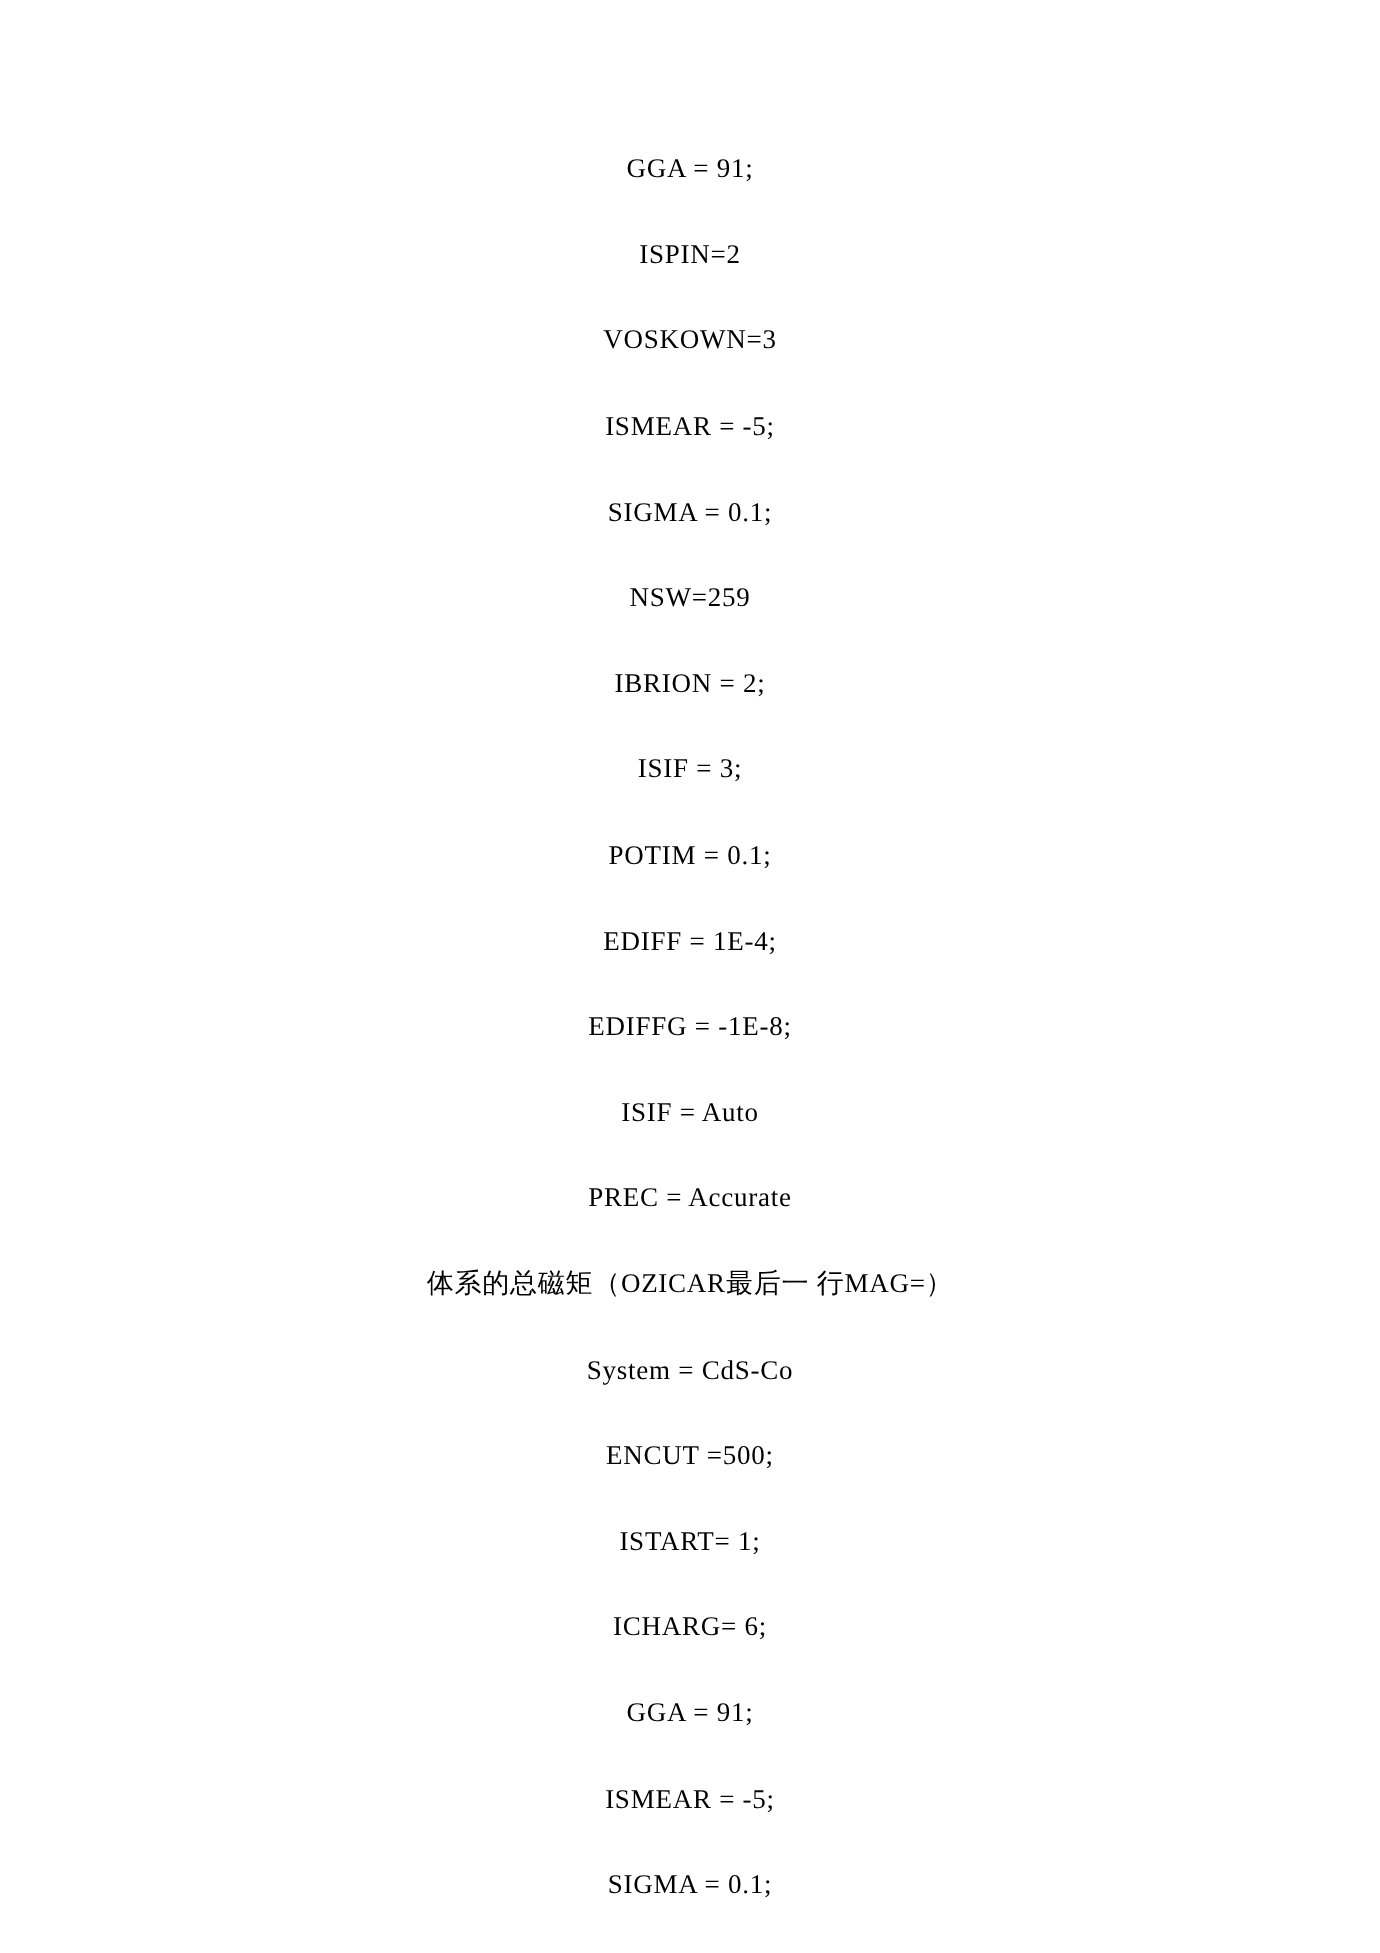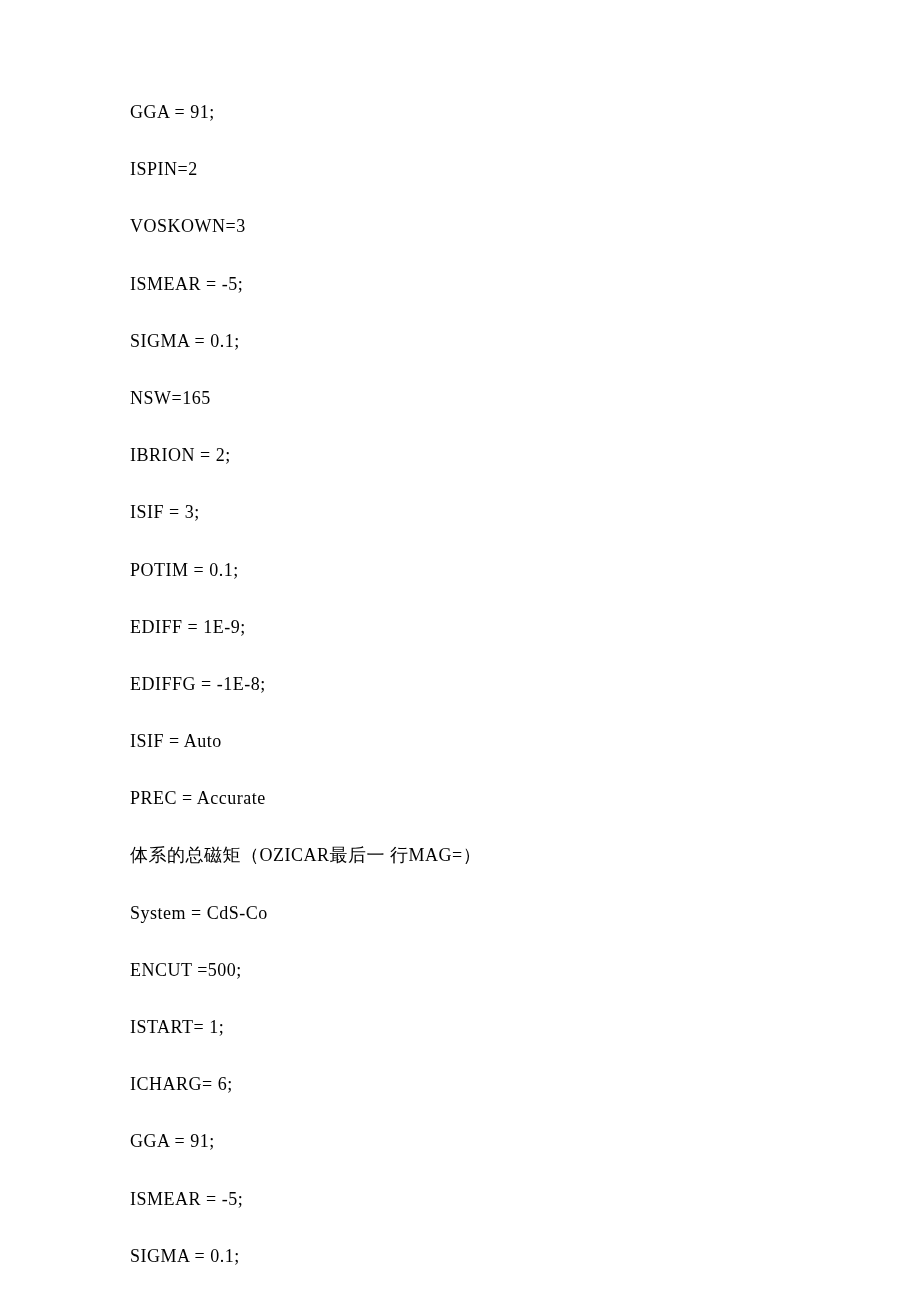--- a/index.html
+++ b/index.html
@@ -1,18 +1,19 @@
 <!DOCTYPE html>
 <html><head>
   <meta charset="utf-8">
   <style>
     * {
       margin: 0;
       padding: 0;
       box-sizing: border-box;
+      text-align: center;
     }
     body {
       background: #ffffff;
       width: 920px;
       min-height: 1302px;
       padding: 100px 130px 100px 130px;
       font-family: "SimSun", "宋体", serif;
     }
     .line {
       font-size: 18px;
@@ -23,25 +24,25 @@
     }
   </style>
 </head>
 <body>
 
 <div class="line">GGA = 91;</div>
 <div class="line">ISPIN=2</div>
 <div class="line">VOSKOWN=3</div>
 <div class="line">ISMEAR = -5;</div>
 <div class="line">SIGMA = 0.1;</div>
-<div class="line">NSW=165</div>
+<div class="line">NSW=259</div>
 <div class="line">IBRION = 2;</div>
 <div class="line">ISIF = 3;</div>
 <div class="line">POTIM = 0.1;</div>
-<div class="line">EDIFF = 1E-9;</div>
+<div class="line">EDIFF = 1E-4;</div>
 <div class="line">EDIFFG = -1E-8;</div>
 <div class="line">ISIF = Auto</div>
 <div class="line">PREC = Accurate</div>
 <div class="line">体系的总磁矩（OZICAR最后一 行MAG=）</div>
 <div class="line">System = CdS-Co</div>
 <div class="line">ENCUT =500;</div>
 <div class="line">ISTART= 1;</div>
 <div class="line">ICHARG= 6;</div>
 <div class="line">GGA = 91;</div>
 <div class="line">ISMEAR = -5;</div>

